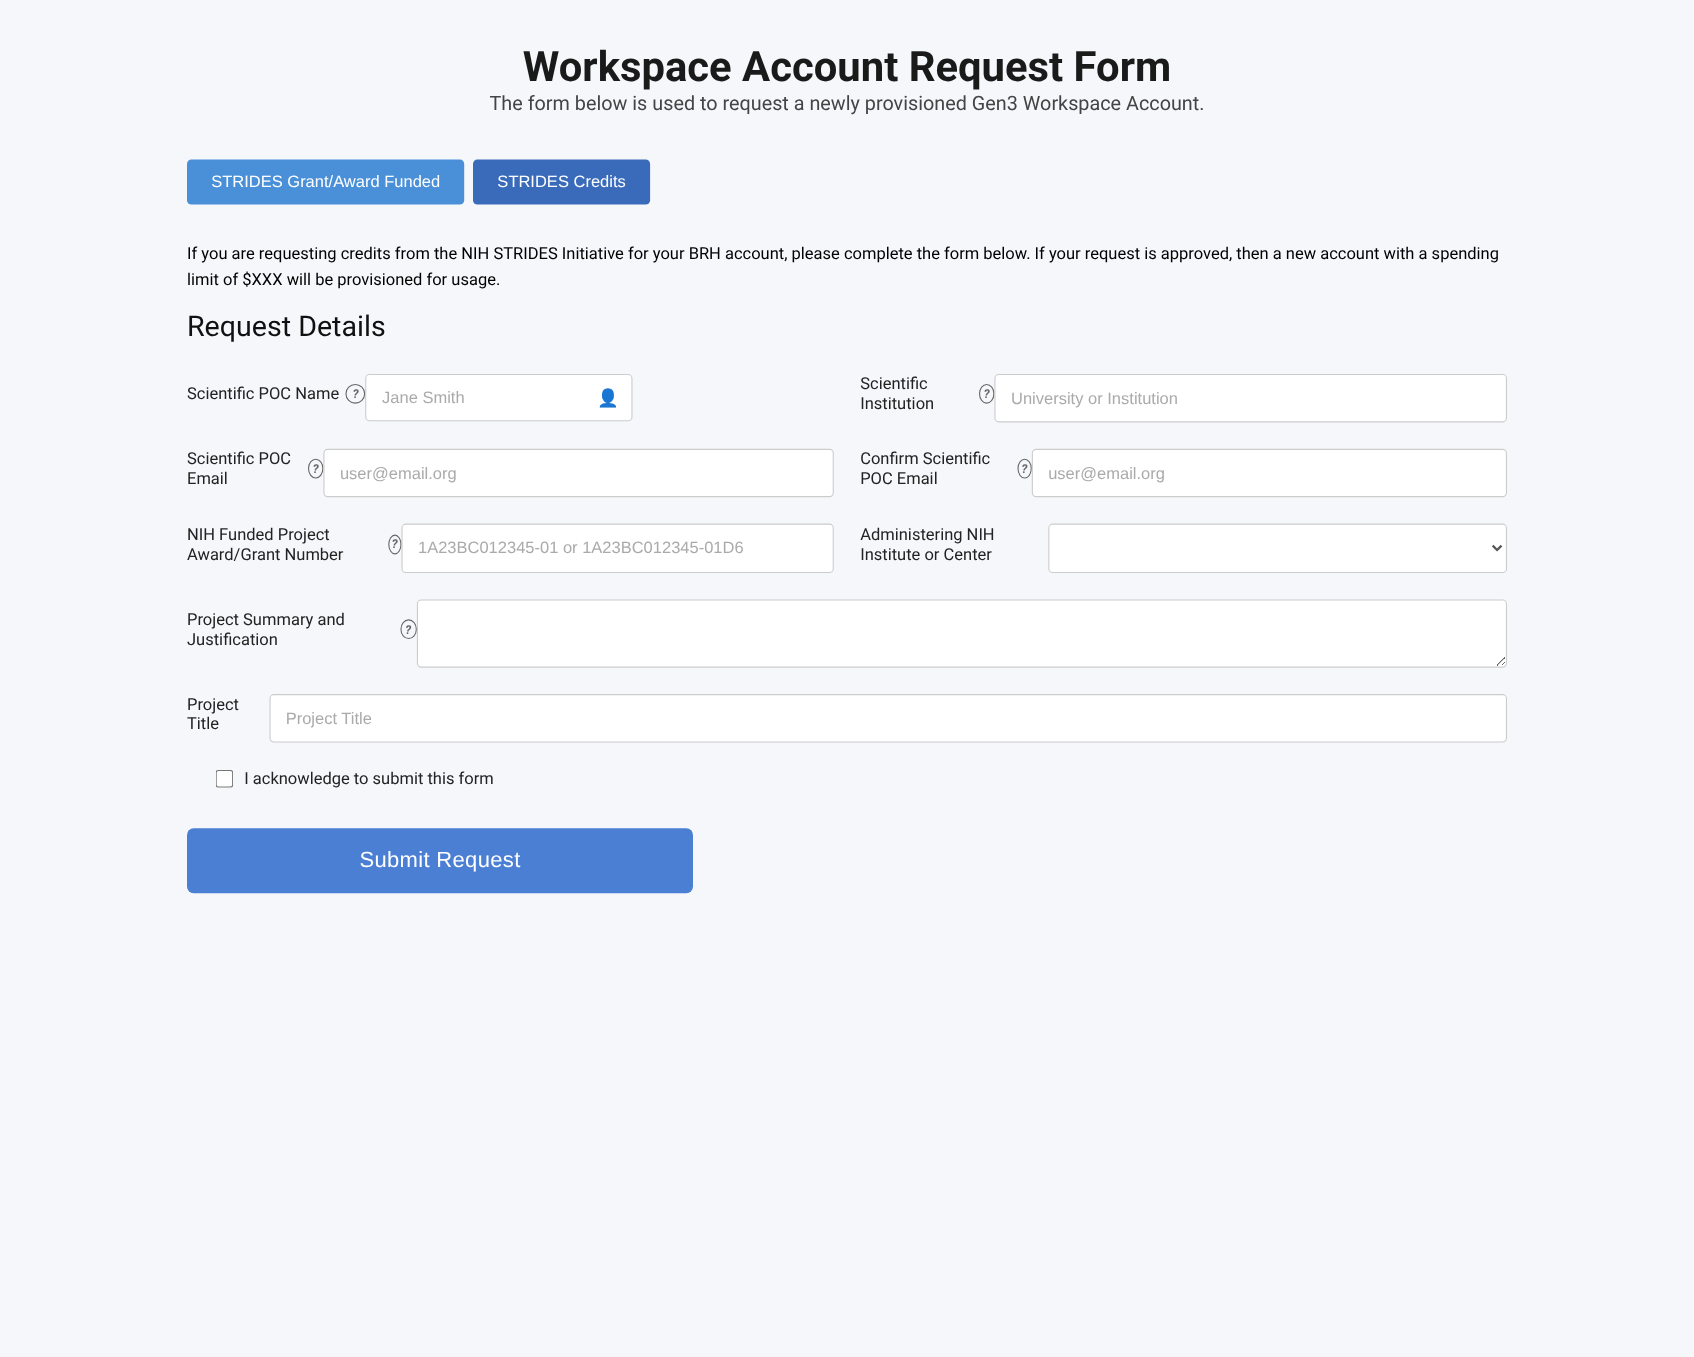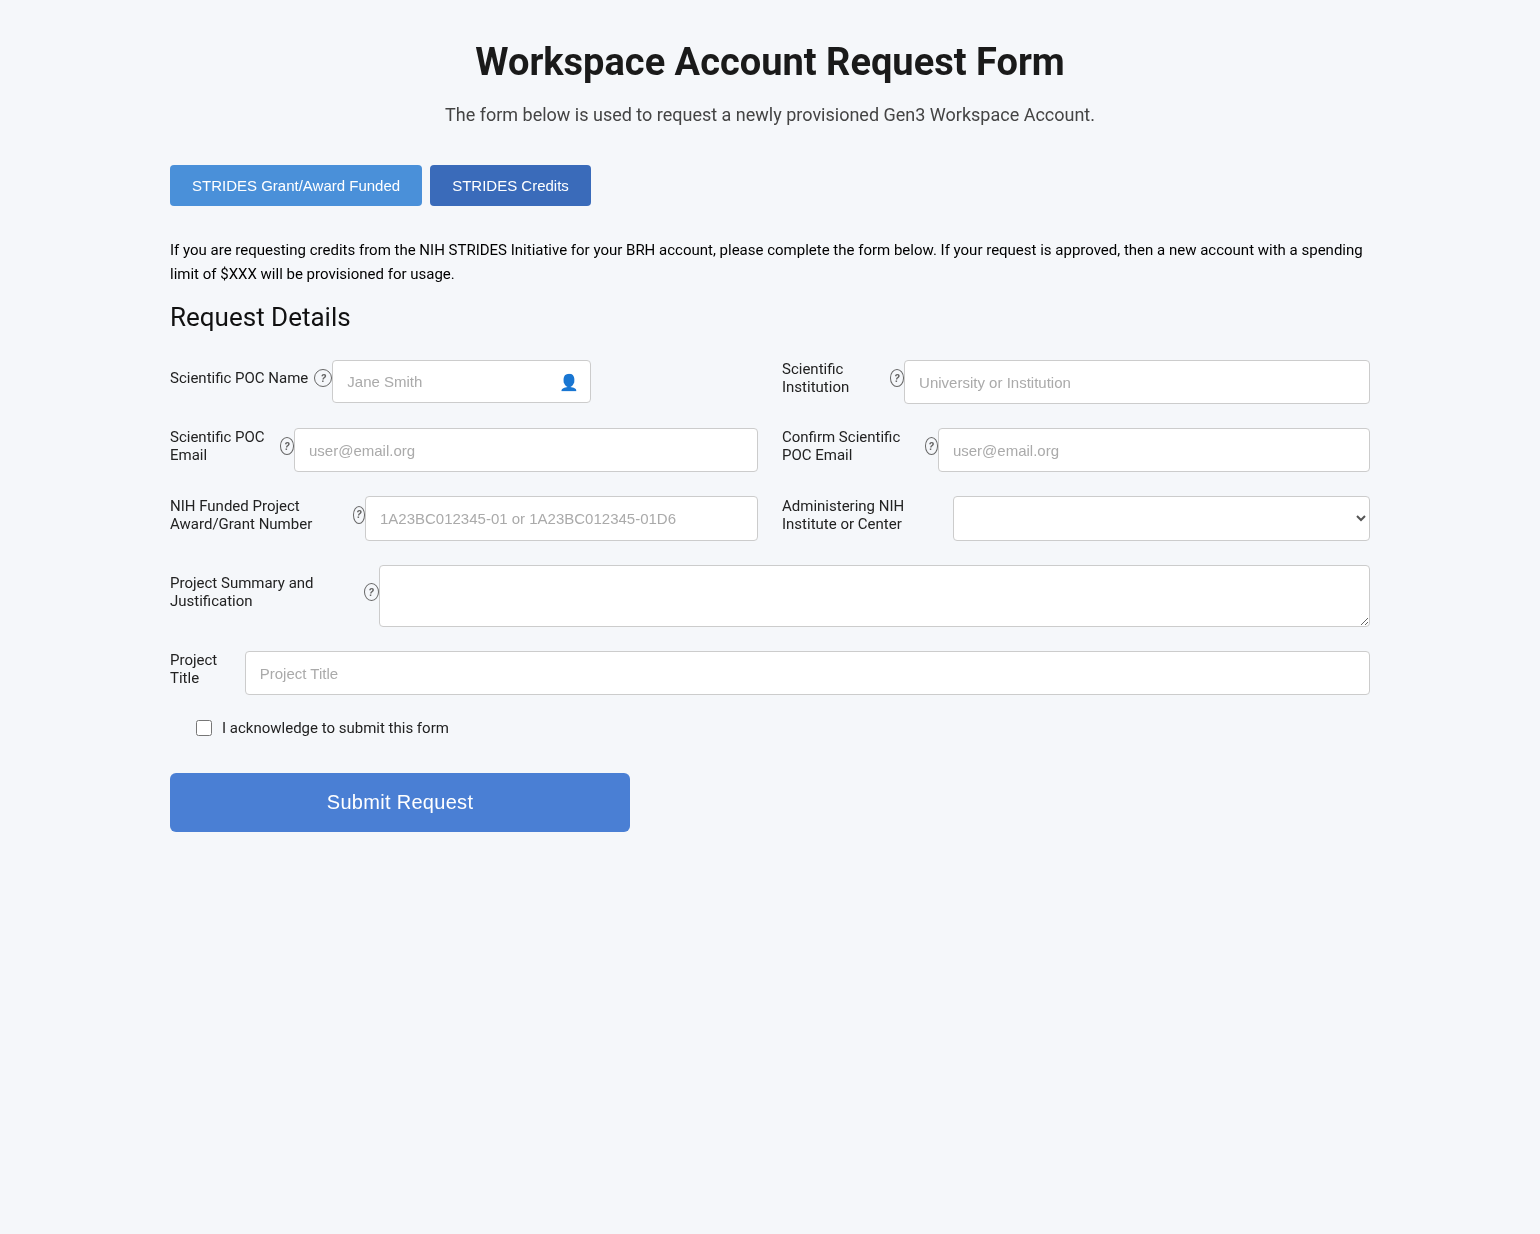--- a/index.html
+++ b/index.html
@@ -23,21 +23,21 @@
 
     .page-header {
       text-align: center;
       margin-bottom: 40px;
     }
 
     .page-title {
       font-size: 38px;
       font-weight: 700;
       color: #1a1a1a;
-      margin-bottom: 20px;
+      margin-bottom: 0;
     }
 
     .page-subtitle {
       font-size: 18px;
       color: #444;
     }
 
     .tab-group {
       display: flex;
       gap: 4px;
@@ -155,21 +155,21 @@
       outline: none;
       resize: vertical;
       min-height: 50px;
     }
 
     .input-with-icon {
       position: relative;
     }
 
     .input-with-icon .form-input {
-      padding-right: 44px;
+      padding-right: 28px;
     }
 
     .input-icon {
       position: absolute;
       right: 12px;
       top: 50%;
       transform: translateY(-50%);
       color: #888;
       font-size: 16px;
     }

